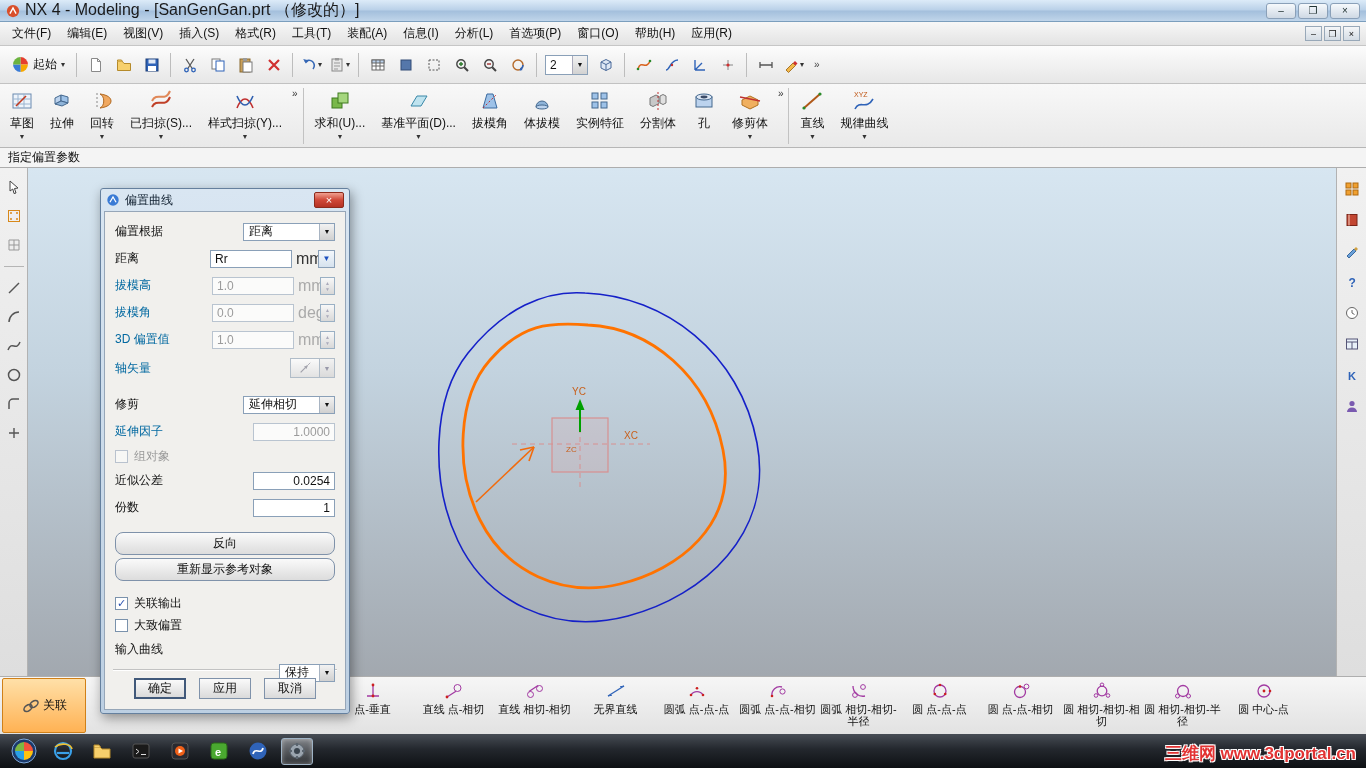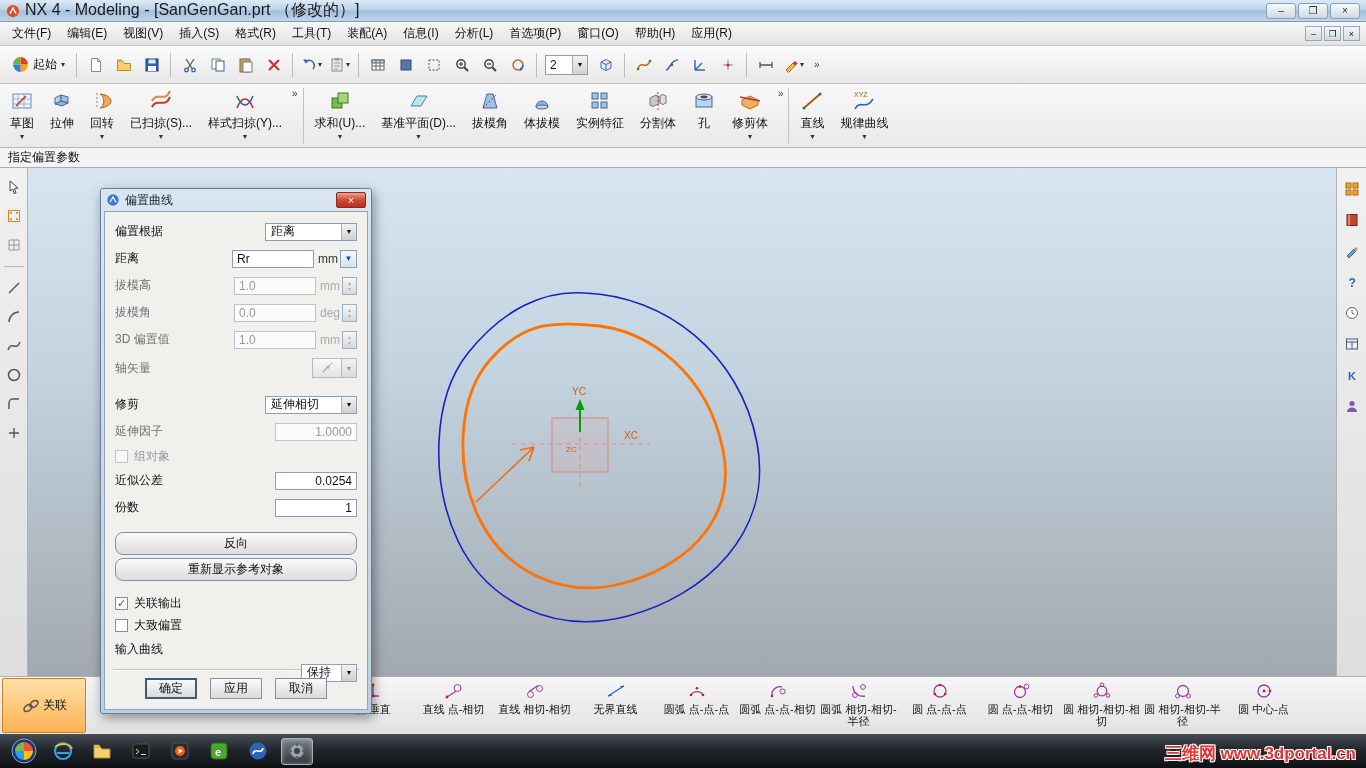--- a/index.html
+++ b/index.html
@@ -86,39 +86,39 @@
   .task-ic{width:32px;height:27px;display:flex;align-items:center;justify-content:center;border-radius:3px;}
   .task-ic .ic{width:20px;height:20px;}
   .task-ic.orb .ic{width:26px;height:26px;}
   .task-ic.active{background:linear-gradient(rgba(255,255,255,.35),rgba(255,255,255,.12));
     border:1px solid #9fb3c5;box-shadow:inset 0 0 5px rgba(255,255,255,.4);}
 
   .watermark{position:absolute;right:10px;bottom:3px;z-index:70;font-size:17px;font-weight:bold;color:#e23333;
     text-shadow:1px 1px 0 #fff,-1px -1px 0 #fff,1px -1px 0 #fff,-1px 1px 0 #fff;}
 
   
-  .dialog{position:absolute;left:100px;top:188px;width:272px;z-index:50;
+  .dialog{position:absolute;left:100px;top:188px;width:250px;z-index:50;
     background:linear-gradient(#d9e6f2,#bccfe2);border:1px solid #65809e;border-radius:3px;
     padding:0 3px 3px;box-shadow:2px 4px 12px rgba(0,0,0,.4);}
   .dlg-title{height:22px;display:flex;align-items:center;gap:5px;padding:0 2px;}
   .dlg-title .ic{width:14px;height:14px;}
   .dlg-title .txt{flex:1;font-size:12px;color:#102030;}
   .dlg-close{width:30px;height:16px;border:1px solid #8c2a1c;border-radius:2px;color:#fff;
     background:linear-gradient(#f0a090,#d04838 50%,#b43224);display:flex;align-items:center;justify-content:center;
     font-size:11px;line-height:1;}
   .dlg-body{background:#f1f0ed;border:1px solid #96a6b8;padding:6px 0 4px;}
   .drow{height:27px;display:flex;align-items:center;padding:0 10px;}
   .drow.tall{height:30px;}
   .dlabel{flex:1;white-space:nowrap;}
-  .disabled .dlabel{color:#737373;}
+  .disabled .dlabel{color:#0369a1;}
   .dinput{width:82px;height:18px;border:1px solid #8aa0b8;background:#fff;padding:0 4px;
     display:flex;align-items:center;overflow:hidden;}
   .dinput.right{justify-content:flex-end;}
   .disabled .dinput{color:#9b9b9b;background:#fbfbfa;border-color:#b9c4d0;}
-  .unit{width:26px;font-size:12px;color:#333;padding-left:4px;}
+  .unit{width:26px;font-size:16px;color:#333;padding-left:4px;}
   .disabled .unit{color:#aaa;}
   .spin{width:15px;height:18px;border:1px solid #9ab0c4;background:linear-gradient(#f8f8f8,#d8d8d8);
     display:flex;flex-direction:column;align-items:center;justify-content:center;font-size:5px;color:#667;line-height:6px;}
   .disabled .spin{color:#aab;}
   .bluedd{width:17px;height:18px;border:1px solid #8aa0b8;background:linear-gradient(#f4f8fc,#d6e2ee);
     display:flex;align-items:center;justify-content:center;font-size:8px;color:#1b4fbf;}
   .dselect{height:18px;border:1px solid #8aa0b8;background:#fff;display:flex;align-items:center;}
   .dselect .val{padding:0 5px;white-space:nowrap;}
   .dselect .arrow{width:15px;height:16px;background:linear-gradient(#f2f2f2,#d0d0d0);border-left:1px solid #a8b4c2;
     display:flex;align-items:center;justify-content:center;font-size:7px;margin-left:auto;}

